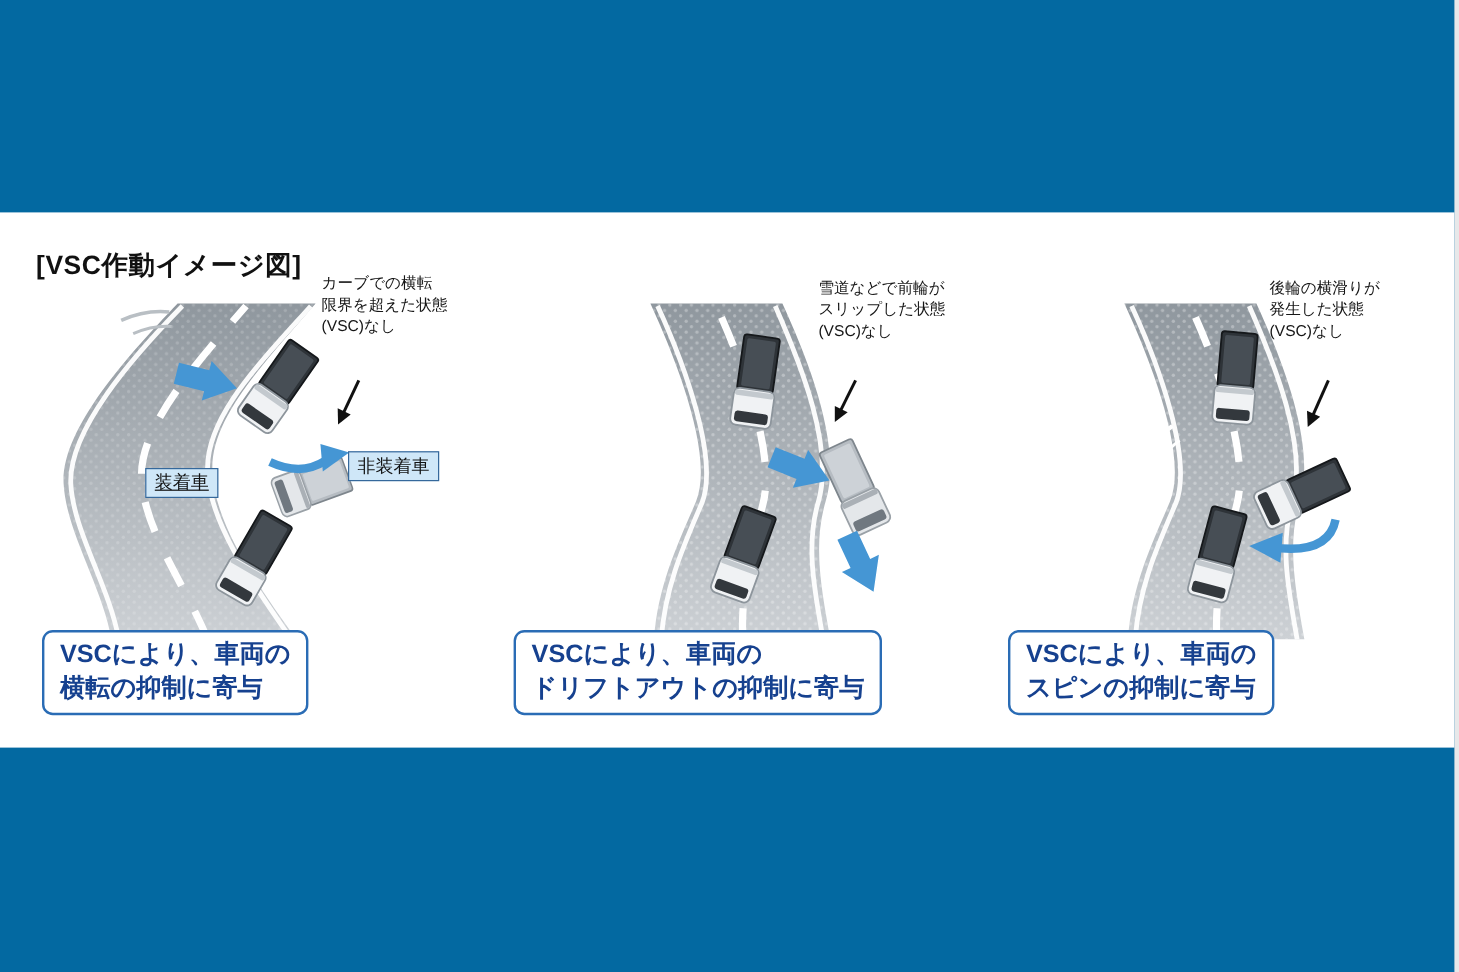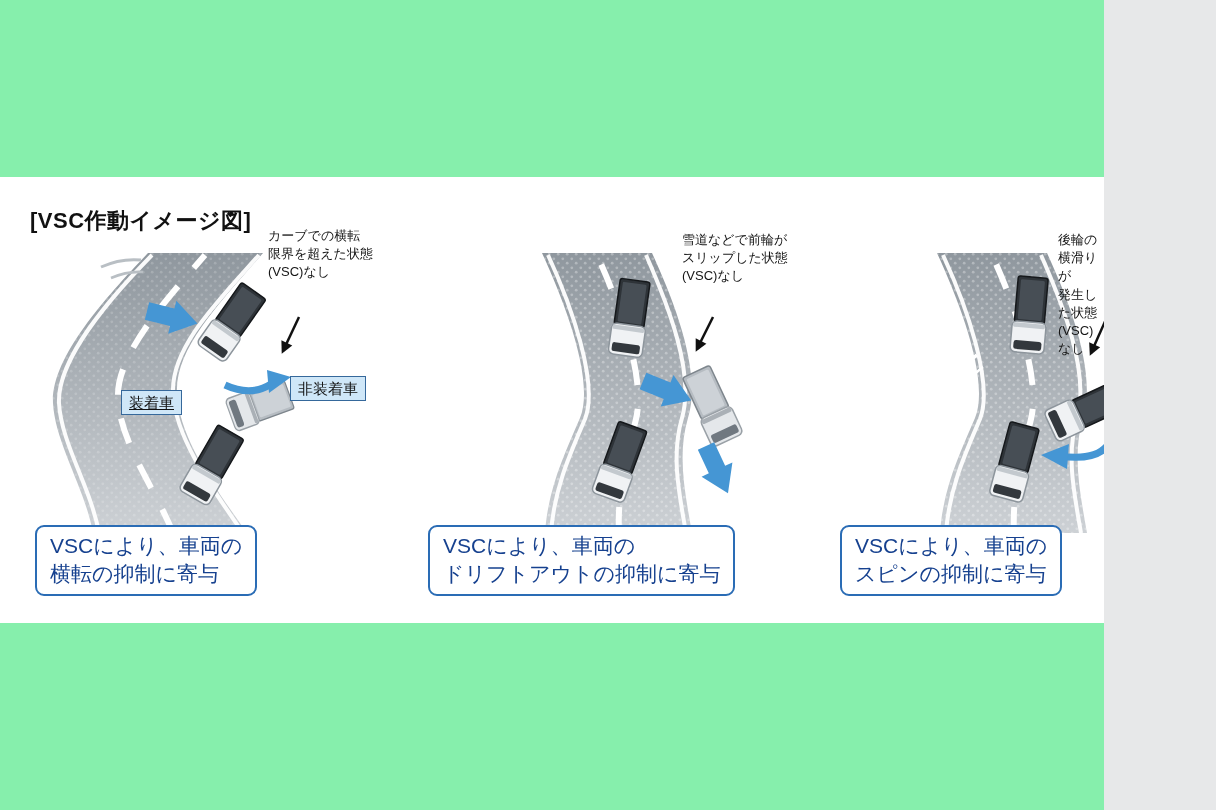--- a/index.html
+++ b/index.html
@@ -1,18 +1,18 @@
 <!DOCTYPE html>
 <html lang="ja"><head>
 <meta charset="utf-8">
 <style>
   html,body{margin:0;padding:0;background:#e7e8e9;}
   .stage{
-    position:relative;width:1104px;height:810px;overflow:hidden;
-    background:#86efac;
+    position:relative;width:1212px;height:810px;overflow:hidden;
+    background:#0369a1;
     font-family:"Liberation Sans","DejaVu Sans",sans-serif;
   }
   .white-band{position:absolute;left:0;top:177px;width:1216px;height:446px;background:#ffffff;}
   .title{
     position:absolute;left:30px;top:206px;z-index:5;
     font-size:22px;font-weight:700;color:#111;letter-spacing:0.5px;
   }
   .panel-svg{position:absolute;width:370px;height:290px;z-index:2;}
   #svg1{left:15px;top:243px;}
   #svg2{left:430px;top:243px;}
@@ -27,21 +27,21 @@
   .chip{
     position:absolute;z-index:4;
     background:#cfe7f8;border:1.5px solid #35689b;
     font-size:15px;color:#111;padding:1px 7px;line-height:1.4;white-space:nowrap;
   }
   #chip-equipped{left:121px;top:390px;text-decoration:underline;}
   #chip-non{left:280px;top:376px;margin-left:10px;}
   .caption{
     position:absolute;z-index:4;display:inline-block;
     background:#ffffff;border:2.5px solid #2a6cb5;border-radius:9px;
-    padding:5px 13px;font-size:21px;font-weight:400;color:#16418f;
+    padding:5px 13px;font-size:21px;font-weight:700;color:#16418f;
     line-height:1.35;white-space:pre-line;
   }
   #cap1{left:35px;top:525px;}
   #cap2{left:428px;top:525px;}
   #cap3{left:840px;top:525px;}
   .svg-defs{position:absolute;width:0;height:0;}
 </style>
 </head>
 <body>
 

